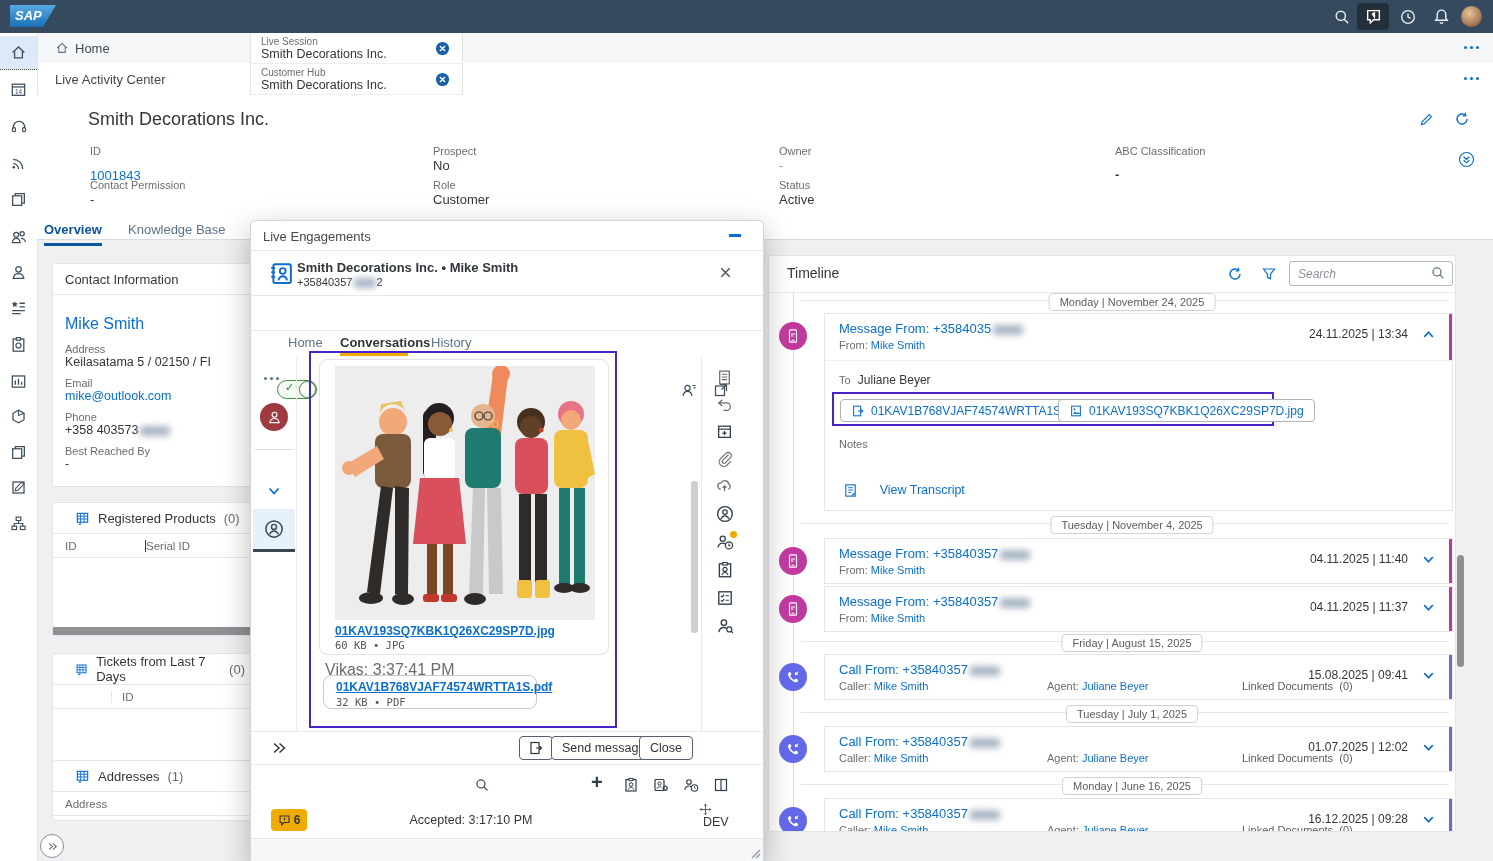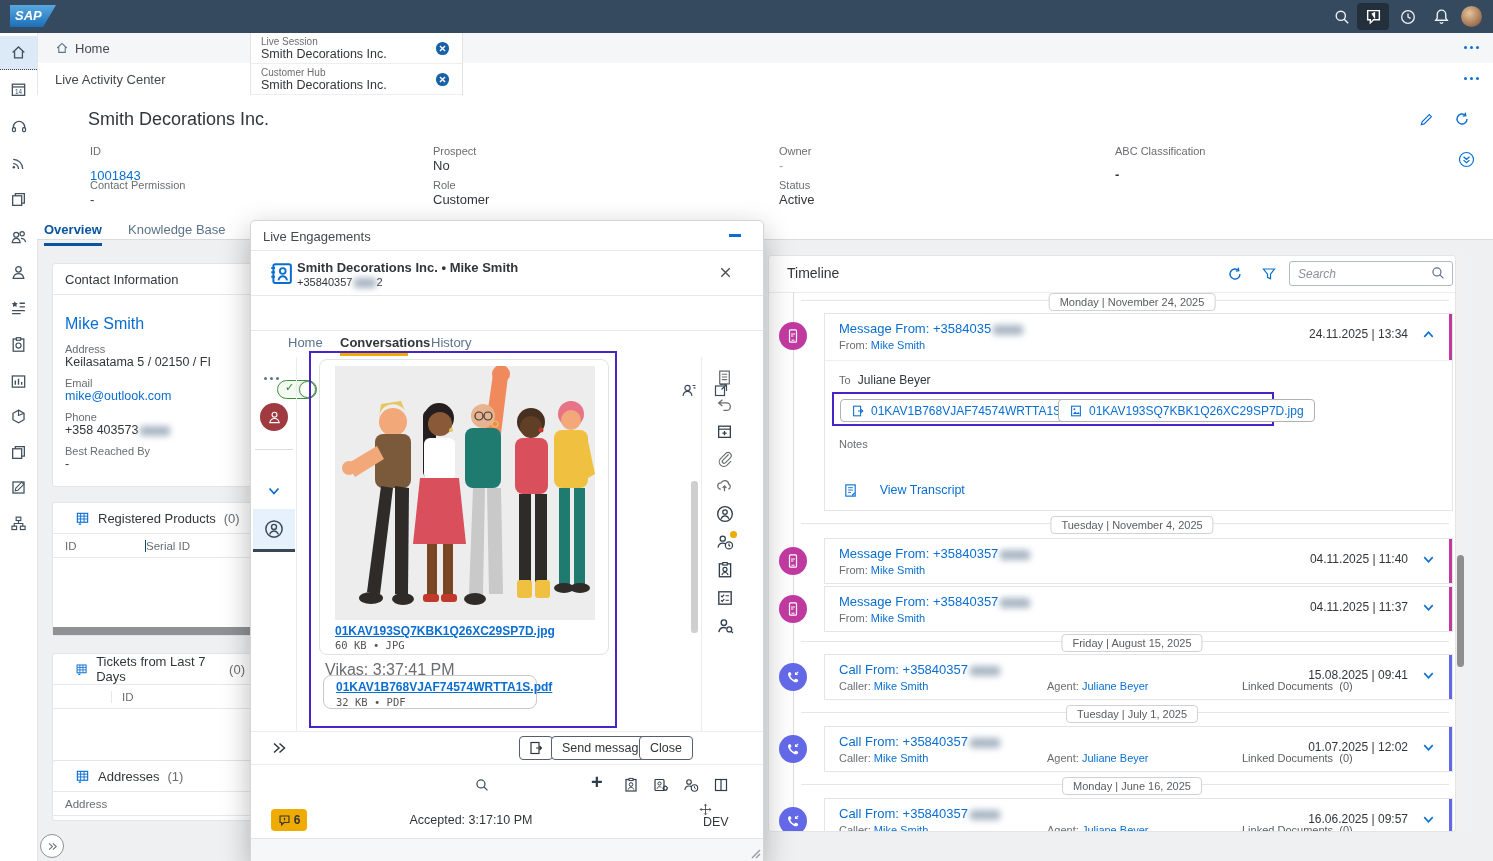--- a/index.html
+++ b/index.html
@@ -671,21 +671,21 @@
     <div class="tl-ico" style="top:551px;background:#6268e6">
         <svg class="ic" width="16" height="16">
           <use href="#i-phonein"></use>
         </svg>
       </div>
     <div class="tl-card" style="top:542px;height:46px">
       <span class="tl-title"><span>Call From: +35840357</span><span class="blurline"></span></span>
       <span class="tl-sub"><span class="lbl">Caller:</span> <span class="link">Mike Smith</span></span>
       <span class="tl-sub" style="left:222px"><span class="lbl">Agent:</span> <span class="link">Juliane Beyer</span></span>
       <span class="tl-sub" style="left:417px;color:#5a5d60"><span>Linked Documents</span>&nbsp; <span>(0)</span></span>
-      <span class="tl-dt">16.06.2025 | 09:57</span>
+      <span class="tl-dt">16.12.2025 | 09:28</span>
       <svg class="tl-chev ic" width="15" height="15">
           <use href="#i-chevdn"></use>
         </svg>
       <div class="accent" style="height:100%;background:#6268e6"></div>
     </div>
   </div>
 
   <div class="abs" style="left:1456px;top:255px;width:9px;height:577px;background:#f1f1f1">
     <div class="scrollthumb" style="position:absolute;left:1px;top:300px;width:7px;height:112px"></div>
   </div>

